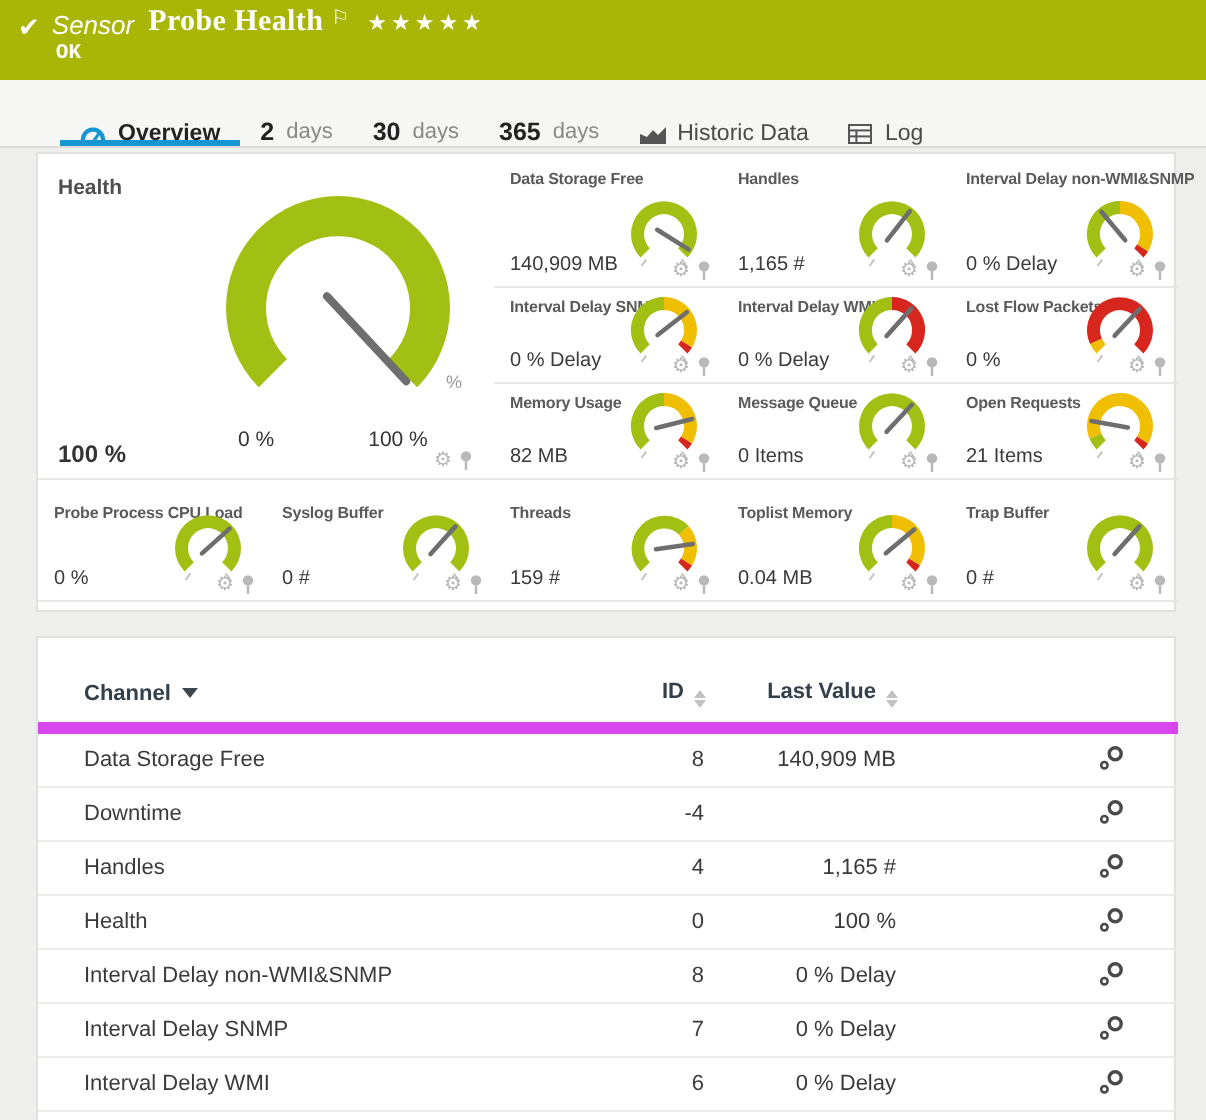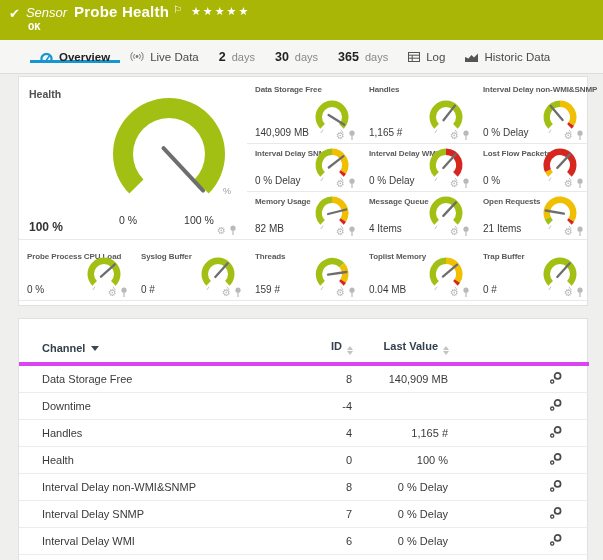--- a/index.html
+++ b/index.html
@@ -11,29 +11,29 @@
   }
   
   .topbar{
     position:absolute;top:0;left:0;width:100%;height:40px;
     background:#a9b606;color:#fff;display:flex;align-items:flex-start;
   }
   .chk{font-size:13px;font-weight:bold;margin:6px 6px 0 9px;}
   .titles{display:flex;flex-direction:column;}
   .trow1{display:flex;align-items:flex-end;margin-top:3px;}
   .kind{font-style:italic;font-size:13px;margin-right:7px;}
-  .sname{font-weight:bold;font-size:15px;letter-spacing:.2px;}
+  .sname{font-weight:bold;font-size:15px;letter-spacing:.2px;font-family:Liberation Serif, serif;}
   .flag{font-size:10px;margin-left:4px;position:relative;top:-5px;}
   .stars{font-size:11px;letter-spacing:2px;margin-left:9px;position:relative;top:-2px;}
   .status{font-size:10.5px;font-weight:bold;margin:1px 0 0 2px;font-family:Liberation Mono, monospace;}
   
   .tabs{
     position:absolute;top:40px;left:0;width:100%;height:34px;
     background:#f6f6f4;border-bottom:1px solid #dcdcda;
-    display:flex;align-items:center;padding-left:30px;box-sizing:border-box;
+    display:flex;align-items:flex-end;padding-left:30px;box-sizing:border-box;
   }
   .tab{display:flex;align-items:center;gap:6px;padding:0 10px;cursor:pointer;
        font-size:11.5px;color:#4a4a4a;white-space:nowrap;}
   .tab.active{box-shadow:inset 0 -3px 0 #1596d3;color:#222;font-weight:bold;}
   .tab .num{font-weight:bold;color:#222;font-size:12.5px;}
   .tab .dayslbl{color:#888;font-size:11px;}
   .tab svg{flex:0 0 auto;}
   
   .card{position:absolute;left:18px;width:570px;background:#fff;
         border:1px solid #e1e1df;box-sizing:border-box;}
@@ -61,21 +61,21 @@
   .h-min{position:absolute;left:89px;bottom:13px;width:40px;text-align:center;
          font-size:10.5px;color:#333;}
   .h-max{position:absolute;left:157px;bottom:13px;width:46px;text-align:center;
          font-size:10.5px;color:#333;}
   .h-value{position:absolute;left:10px;bottom:5px;font-size:12px;font-weight:bold;color:#333;}
   .h-icons{position:absolute;right:10px;bottom:3px;display:flex;align-items:center;gap:3px;}
   
   table{border-collapse:collapse;width:100%;margin-top:21px;table-layout:fixed;}
   col.c-channel{width:270px;} col.c-id{width:64px;} col.c-last{width:96px;} col.c-act{width:140px;}
   th{font-size:11px;color:#33404c;text-align:left;padding:0 0 7px 0;
-     border-bottom:4px solid #d946ef;font-weight:bold;cursor:pointer;}
+     border-bottom:6px solid #d946ef;font-weight:bold;cursor:pointer;}
   th.num,td.num{text-align:right;}
   th.t-channel,td.t-channel{padding-left:23px;text-align:left;}
   td{font-size:11px;color:#3a3a3a;height:24px;border-bottom:1px solid #ececea;}
   td.t-act{text-align:right;padding-right:26px;}
   tbody tr{cursor:pointer;}
   .caret{display:inline-block;margin-left:6px;width:0;height:0;
          border-left:4px solid transparent;border-right:4px solid transparent;
          border-top:5px solid #3d474f;vertical-align:1px;}
   .sorters{display:inline-flex;flex-direction:column;gap:1px;margin-left:5px;vertical-align:0px;}
   .sorters i{display:block;width:0;height:0;border-left:3.5px solid transparent;
@@ -102,55 +102,45 @@
 
 <nav class="tabs" id="tabBar">
     <div class="tab active">
       <svg width="13" height="11" viewBox="0 0 13 11">
         <path d="M2 10 A5 5 0 1 1 11 10" fill="none" stroke="#1596d3" stroke-width="2.2" stroke-linecap="round"></path>
         <line x1="6.5" y1="9" x2="9.6" y2="4.6" stroke="#1596d3" stroke-width="1.6" stroke-linecap="round"></line>
       </svg>
       <span>Overview</span>
     </div>
     <div class="tab">
-      <svg width="14" height="11" viewBox="0 0 14 11">
-        <circle cx="7" cy="5.5" r="1.4" fill="#777"></circle>
-        <path d="M4.6 8 a3.6 3.6 0 0 1 0-5" fill="none" stroke="#777" stroke-width="1"></path>
-        <path d="M9.4 3 a3.6 3.6 0 0 1 0 5" fill="none" stroke="#777" stroke-width="1"></path>
-        <path d="M2.6 9.8 a6.2 6.2 0 0 1 0-8.6" fill="none" stroke="#777" stroke-width="1"></path>
-        <path d="M11.4 1.2 a6.2 6.2 0 0 1 0 8.6" fill="none" stroke="#777" stroke-width="1"></path>
-      </svg>
-      <span>Live Data</span>
-    </div>
-    <div class="tab">
       <span class="num">2</span>
       <span class="dayslbl">days</span>
     </div>
     <div class="tab">
       <span class="num">30</span>
       <span class="dayslbl">days</span>
     </div>
     <div class="tab">
       <span class="num">365</span>
       <span class="dayslbl">days</span>
+    </div>
+    <div class="tab">
+      <svg width="13" height="10" viewBox="0 0 13 10">
+        <path d="M0 10 L0 5 3.5 6.5 6.5 3 9 5.5 13 1.5 13 10 Z" fill="#555"></path>
+      </svg>
+      <span>Historic Data</span>
     </div>
     <div class="tab">
       <svg width="12" height="10" viewBox="0 0 12 10">
         <rect x="0.5" y="0.5" width="11" height="9" fill="none" stroke="#555"></rect>
         <line x1="0.5" y1="3.2" x2="11.5" y2="3.2" stroke="#555"></line>
         <line x1="0.5" y1="6.2" x2="11.5" y2="6.2" stroke="#555"></line>
         <line x1="4.2" y1="3.2" x2="4.2" y2="9.5" stroke="#555"></line>
       </svg>
       <span>Log</span>
-    </div>
-    <div class="tab">
-      <svg width="13" height="10" viewBox="0 0 13 10">
-        <path d="M0 10 L0 5 3.5 6.5 6.5 3 9 5.5 13 1.5 13 10 Z" fill="#555"></path>
-      </svg>
-      <span>Historic Data</span>
     </div>
   </nav>
 
 <section class="card gauges-card">
   <div class="gcell health-cell">
     <div class="h-title">Health</div>
     <div class="h-svg" id="healthSvg"><svg width="150" height="112" viewBox="0 0 150 112">
           <path d="M32.4 99.6A56 56 0 1 1 111.6 99.6L97.5 85.5A36 36 0 1 0 46.5 85.5Z" fill="#a2c013"></path>
           <line x1="66.5" y1="54.1" x2="106.1" y2="96.6" stroke="#6e6e6e" stroke-width="4" stroke-linecap="round"></line>
           <text x="126" y="100" font-size="9" fill="#9a9a9a">%</text>
@@ -295,21 +285,21 @@
         </div>
       </div>
       <div class="gcell">
         <div class="g-title">Message Queue</div>
         <div class="g-svg"><svg width="44" height="38" viewBox="0 0 44 38">
             <path d="M10.3 31.7A16.5 16.5 0 1 1 33.7 31.7L29.1 27.1A10 10 0 1 0 14.9 27.1Z" fill="#a2c013"></path>
             <line x1="13.1" y1="32.7" x2="10.8" y2="36" stroke="#c4c4c2" stroke-width="1"></line>
             <line x1="30.9" y1="32.7" x2="33.2" y2="36" stroke="#c4c4c2" stroke-width="1"></line>
             <line x1="19.3" y1="22.9" x2="31.9" y2="9.4" stroke="#6e6e6e" stroke-width="2.3" stroke-linecap="round"></line>
           </svg></div>
-        <div class="g-value">4 Items</div>
+        <div class="g-value">0 Items</div>
         <div class="g-icons">
           <span class="gear">⚙</span>
           <span class="pin"><svg width="8" height="11" viewBox="0 0 8 11">
               <circle cx="4" cy="3.2" r="2.6" fill="#b9b9b9"></circle>
               <rect x="3.4" y="5.6" width="1.2" height="4.4" fill="#b9b9b9"></rect>
             </svg></span>
         </div>
       </div>
       <div class="gcell">
         <div class="g-title">Open Requests</div>

